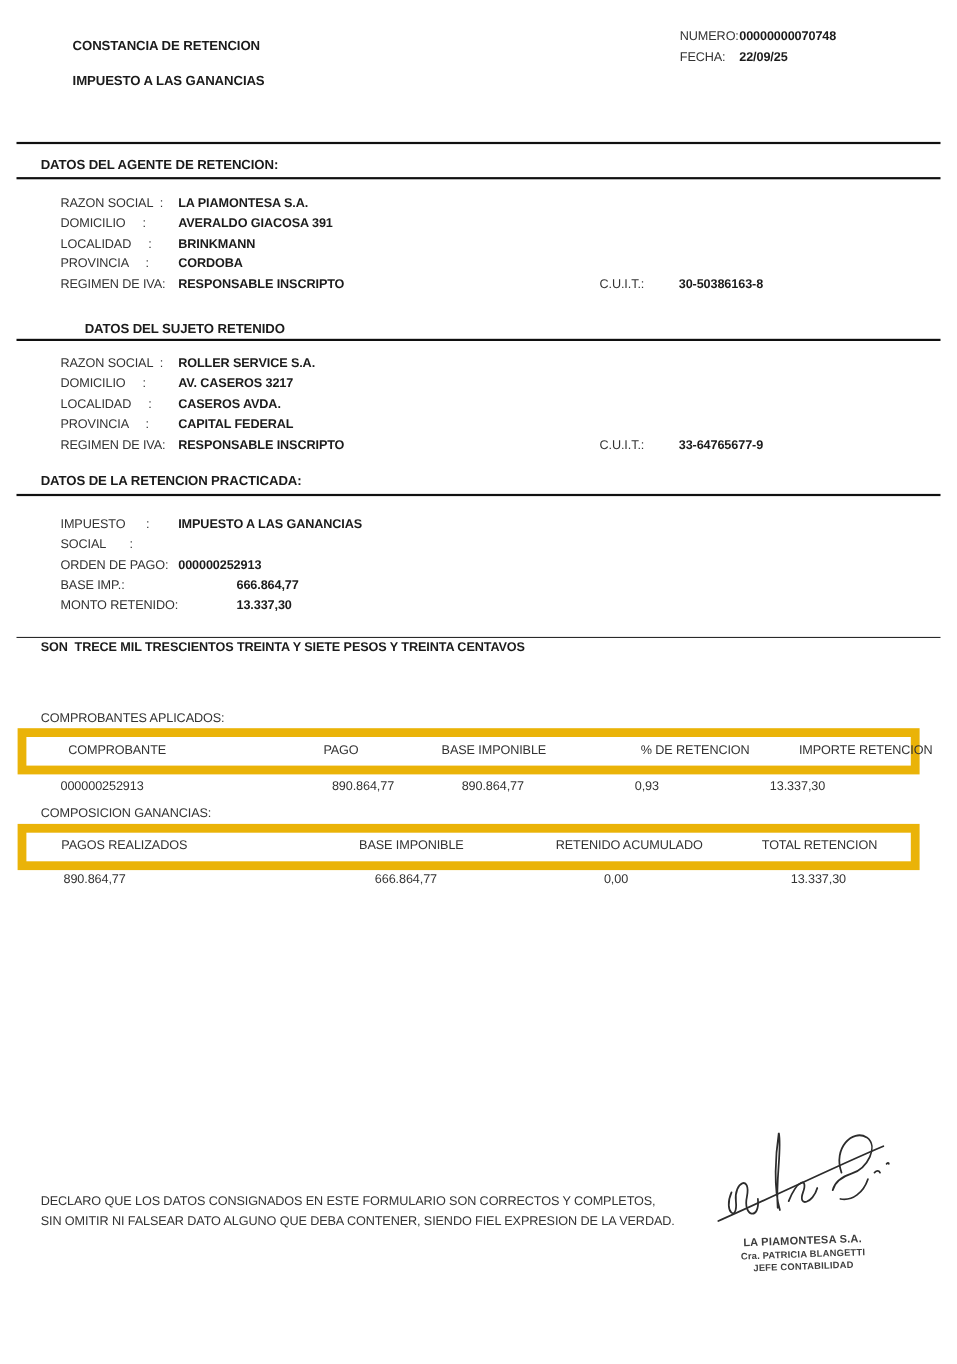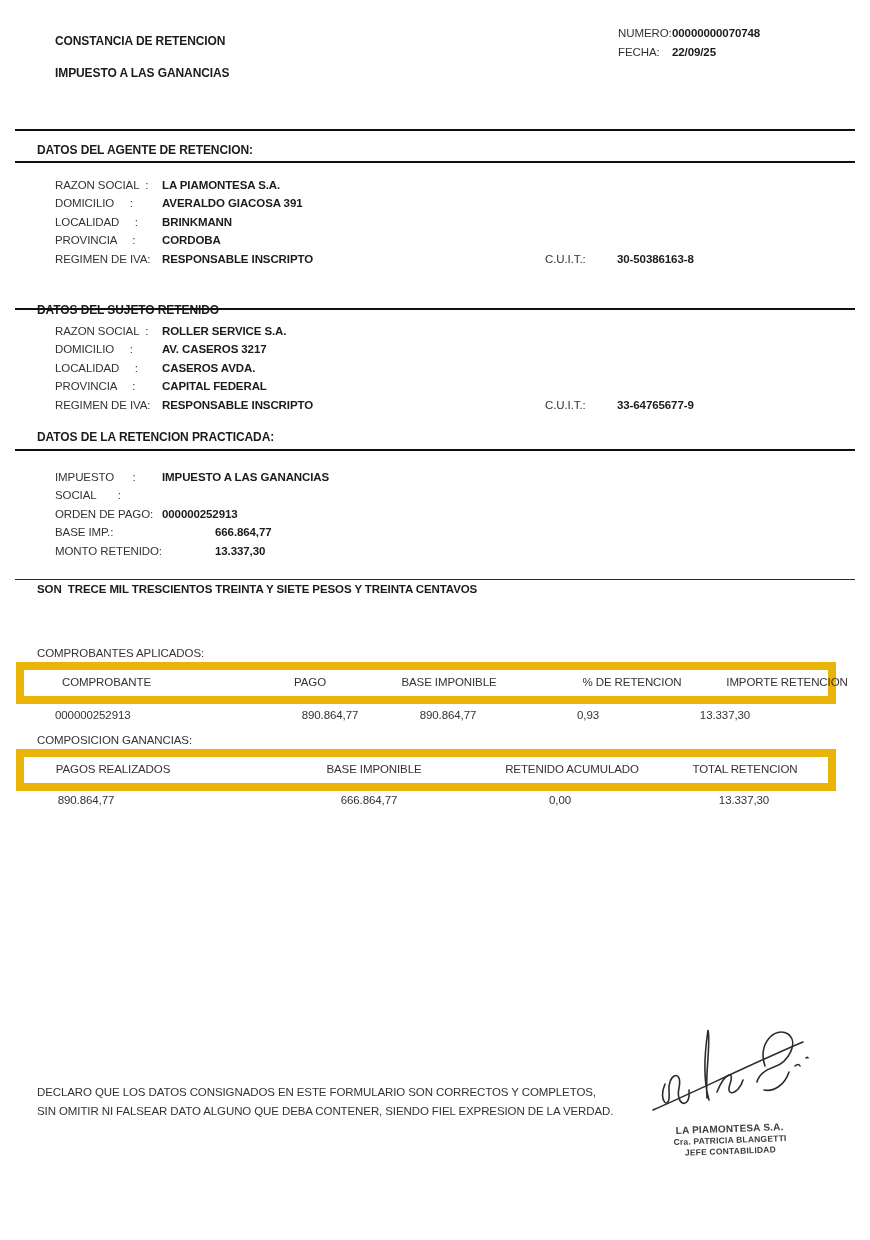--- a/index.html
+++ b/index.html
@@ -6,21 +6,21 @@
   .page {
     position:relative; width:870px; height:1240px; background:#fff;
     font-family:"Liberation Sans", sans-serif; font-size:11.5px; color:#2e2e2e;
     overflow:hidden; letter-spacing:-0.1px;
   }
   .b { font-weight:bold; color:#1b1b1b;text-align:center; }
   .abs { position:absolute; }
   .hline { position:absolute; left:15px; width:840px; border-top:2px solid #101010; height:0; }
   .hline-thin { position:absolute; left:15px; width:840px; border-top:1px solid #2a2a2a; height:0; }
   .sec-title { position:absolute; left:37px; font-weight:bold; font-size:12px; color:#1b1b1b; white-space:nowrap; }
-  .doc-title { font-weight:bold; font-size:12px; color:#1b1b1b; white-space:nowrap; }
+  .doc-title { font-weight:bold; font-size:12px; color:#1b1b1b; white-space:nowrap;margin-left:11px; }
   .fields { position:absolute; left:55px; right:15px; }
   .frow { display:flex; align-items:baseline; height:18.4px; line-height:18.4px; position:relative; }
   .flabel { white-space:pre; width:107px; flex:0 0 107px; color:#333; }
   .fvalue { font-weight:bold; color:#1b1b1b; white-space:pre; }
   .fvalue.indent { padding-left:53px; }
   .cuit-label { position:absolute; left:490px; top:0; color:#333; }
   .cuit-value { position:absolute; left:562px; top:0; font-weight:bold; color:#1b1b1b; }
   .hdr-row { display:flex; height:19px; line-height:19px; }
   .hdr-row .hl { width:54px; flex:0 0 54px; color:#333; }
   .tbl-label { position:absolute; left:37px; color:#333; white-space:nowrap; }
@@ -78,21 +78,21 @@
       <span class="fvalue">CORDOBA</span>
     </div>
     <div class="frow">
       <span class="flabel">REGIMEN DE IVA:</span>
       <span class="fvalue">RESPONSABLE INSCRIPTO</span>
       <span class="cuit-label">C.U.I.T.:</span>
       <span class="cuit-value">30-50386163-8</span>
     </div>
   </div>
 
-  <div class="sec-title" style="top:303px;">DATOS DEL SUJETO RETENIDO</div>
+  <div class="sec-title" style="top:292px;margin-left:40px;">DATOS DEL SUJETO RETENIDO</div>
   <div class="hline" style="top:308px;"></div>
   <div class="fields" style="top:322px;">
     <div class="frow">
       <span class="flabel">RAZON SOCIAL  :</span>
       <span class="fvalue">ROLLER SERVICE S.A.</span>
     </div>
     <div class="frow">
       <span class="flabel">DOMICILIO     :</span>
       <span class="fvalue">AV. CASEROS 3217</span>
     </div>

